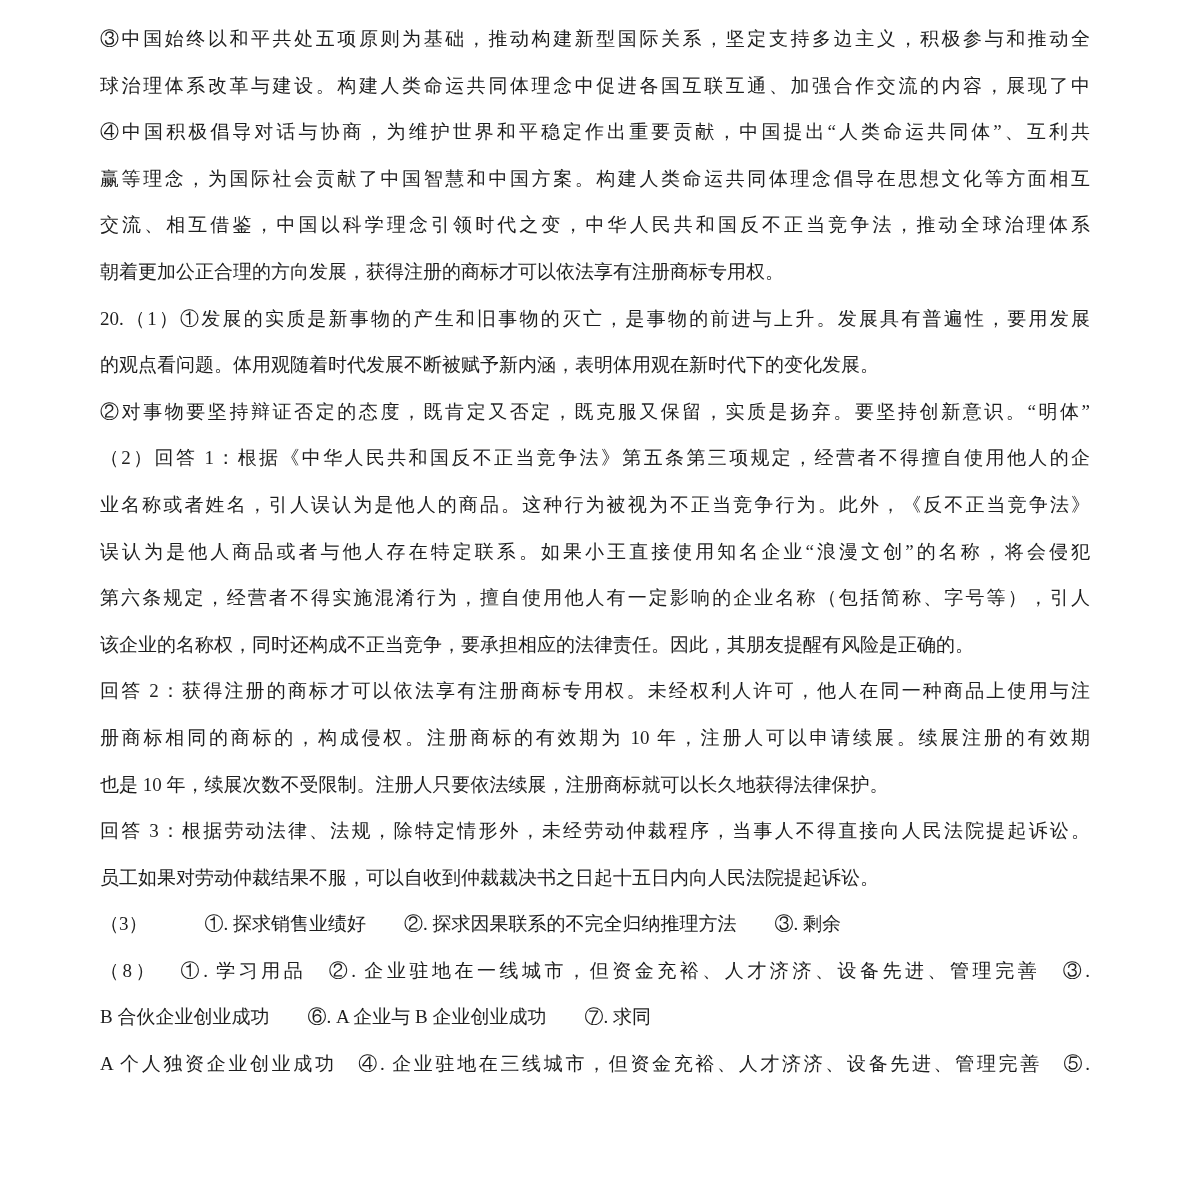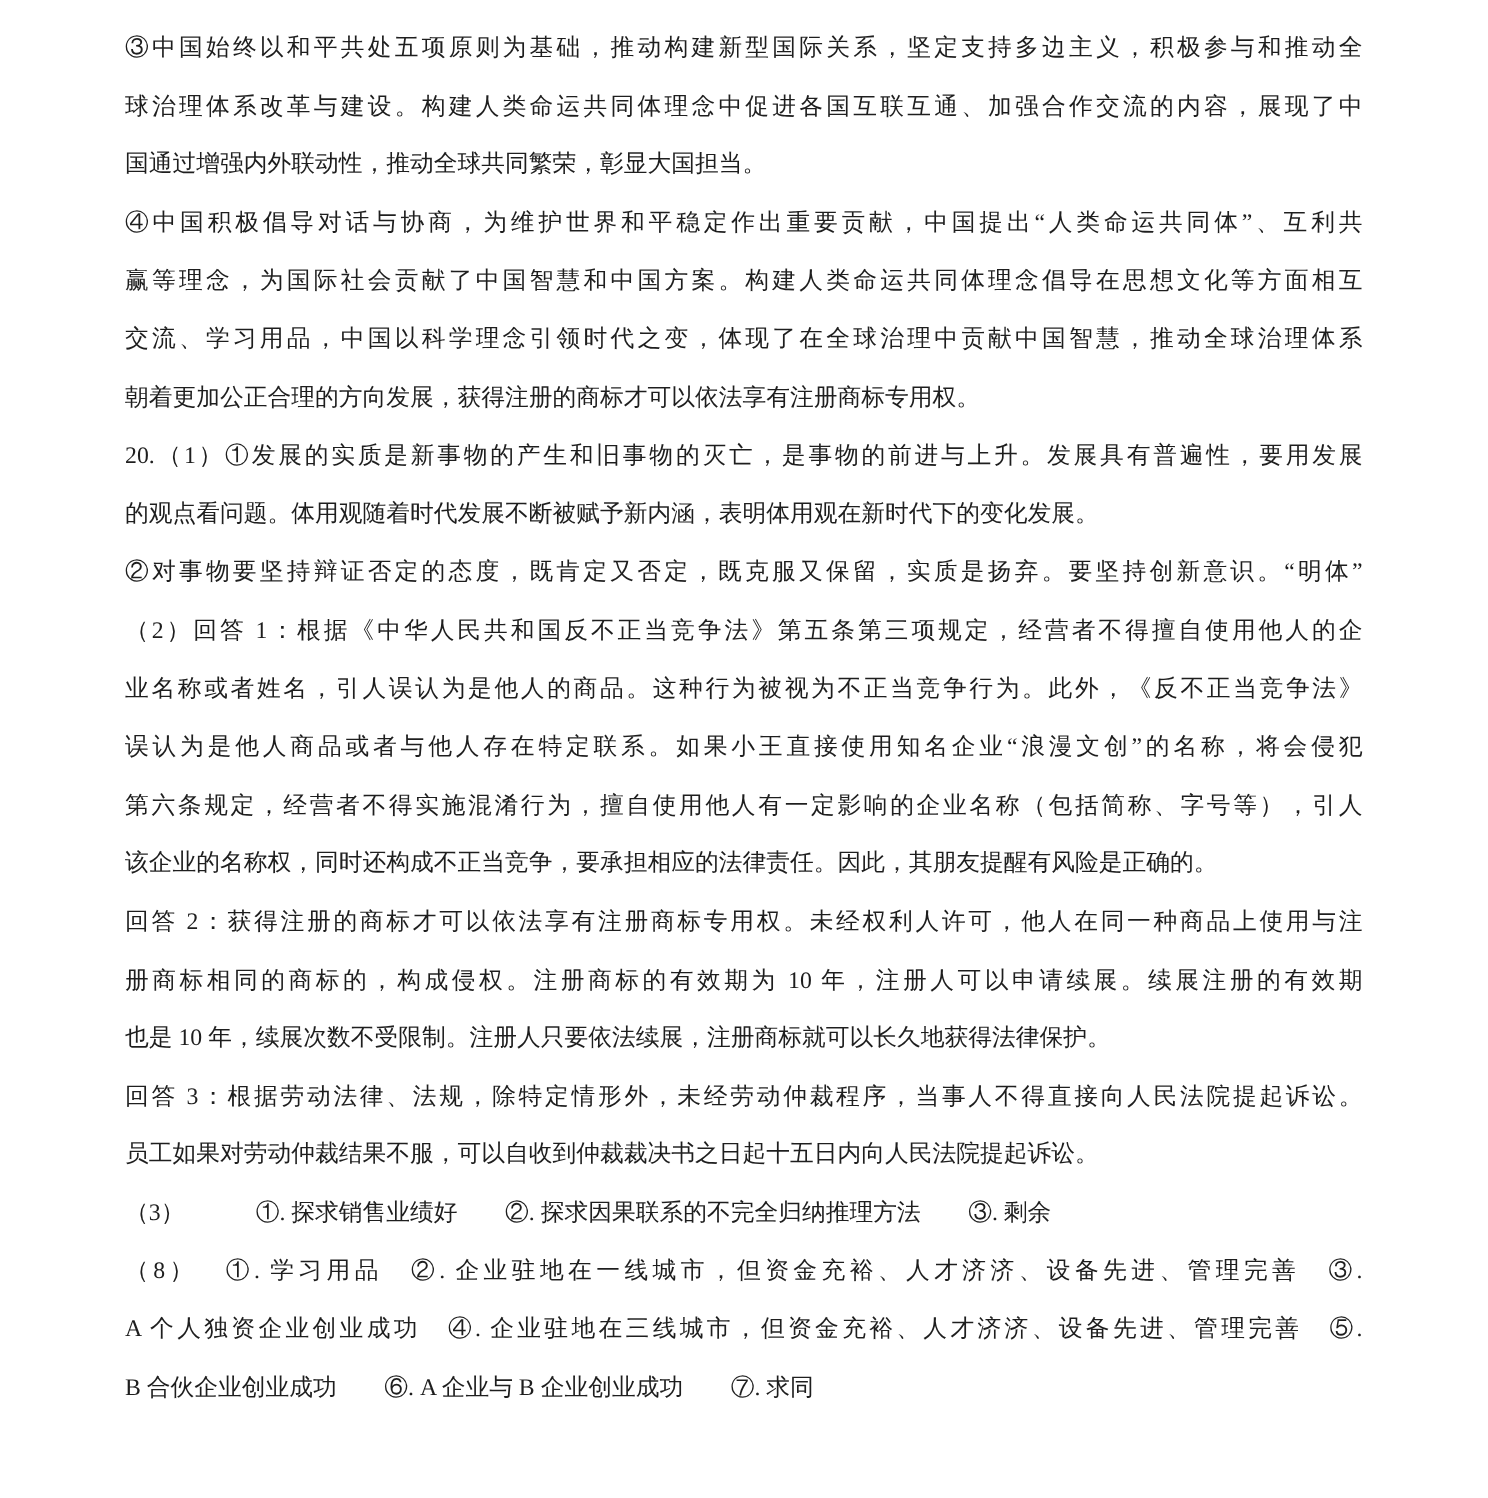--- a/index.html
+++ b/index.html
@@ -38,26 +38,25 @@
   }
 </style>
 </head>
 <body>
 
 <div class="doc">
   <div id="doc-body">
       <div class="paragraph">
         <div class="line fill">③中国始终以和平共处五项原则为基础，推动构建新型国际关系，坚定支持多边主义，积极参与和推动全</div>
         <div class="line fill">球治理体系改革与建设。构建人类命运共同体理念中促进各国互联互通、加强合作交流的内容，展现了中</div>
-        <div class="line">国通过增强内外联动性，推动全球共同繁荣，彰显大国担当。</div>
       </div>
       <div class="paragraph">
         <div class="line fill">④中国积极倡导对话与协商，为维护世界和平稳定作出重要贡献，中国提出“人类命运共同体”、互利共</div>
         <div class="line fill">赢等理念，为国际社会贡献了中国智慧和中国方案。构建人类命运共同体理念倡导在思想文化等方面相互</div>
-        <div class="line fill">交流、学习用品，中国以科学理念引领时代之变，体现了在全球治理中贡献中国智慧，推动全球治理体系</div>
+        <div class="line fill">交流、相互借鉴，中国以科学理念引领时代之变，中华人民共和国反不正当竞争法，推动全球治理体系</div>
         <div class="line">朝着更加公正合理的方向发展，获得注册的商标才可以依法享有注册商标专用权。</div>
       </div>
       <div class="paragraph">
         <div class="line fill">20.（1）①发展的实质是新事物的产生和旧事物的灭亡，是事物的前进与上升。发展具有普遍性，要用发展</div>
         <div class="line">的观点看问题。体用观随着时代发展不断被赋予新内涵，表明体用观在新时代下的变化发展。</div>
       </div>
       <div class="paragraph">
         <div class="line fill">②对事物要坚持辩证否定的态度，既肯定又否定，既克服又保留，实质是扬弃。要坚持创新意识。“明体”</div>
       </div>
       <div class="paragraph">
@@ -74,17 +73,17 @@
       </div>
       <div class="paragraph">
         <div class="line fill">回答 3：根据劳动法律、法规，除特定情形外，未经劳动仲裁程序，当事人不得直接向人民法院提起诉讼。</div>
         <div class="line">员工如果对劳动仲裁结果不服，可以自收到仲裁裁决书之日起十五日内向人民法院提起诉讼。</div>
       </div>
       <div class="paragraph">
         <div class="line">（3）　　　①. 探求销售业绩好　　②. 探求因果联系的不完全归纳推理方法　　③. 剩余</div>
       </div>
       <div class="paragraph">
         <div class="line fill">（8）　①. 学习用品　②. 企业驻地在一线城市，但资金充裕、人才济济、设备先进、管理完善　③.</div>
+        <div class="line">B 合伙企业创业成功　　⑥. A 企业与 B 企业创业成功　　⑦. 求同</div>
         <div class="line fill">A 个人独资企业创业成功　④. 企业驻地在三线城市，但资金充裕、人才济济、设备先进、管理完善　⑤.</div>
-        <div class="line">B 合伙企业创业成功　　⑥. A 企业与 B 企业创业成功　　⑦. 求同</div>
       </div>
     </div>
 </div>
 
 </body></html>

